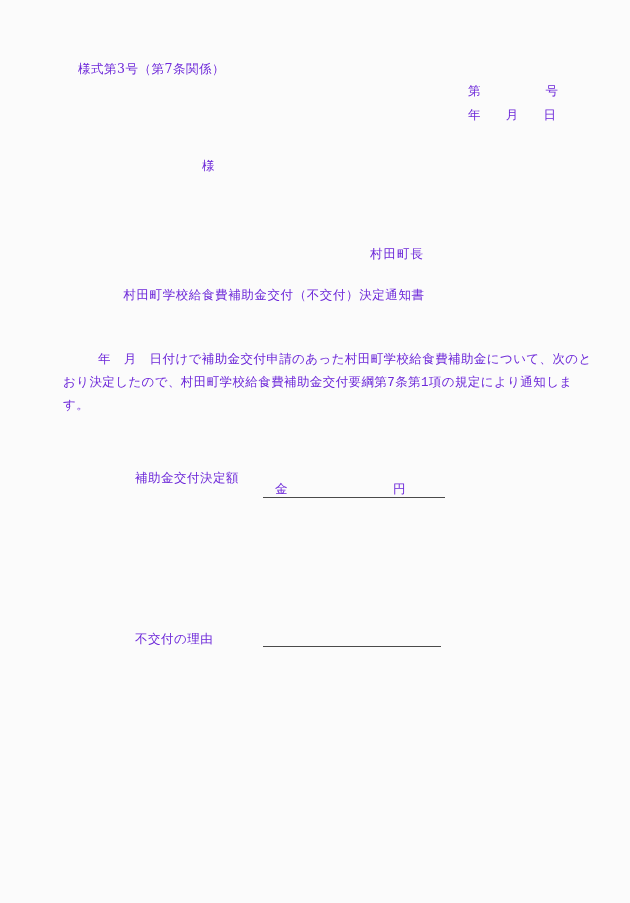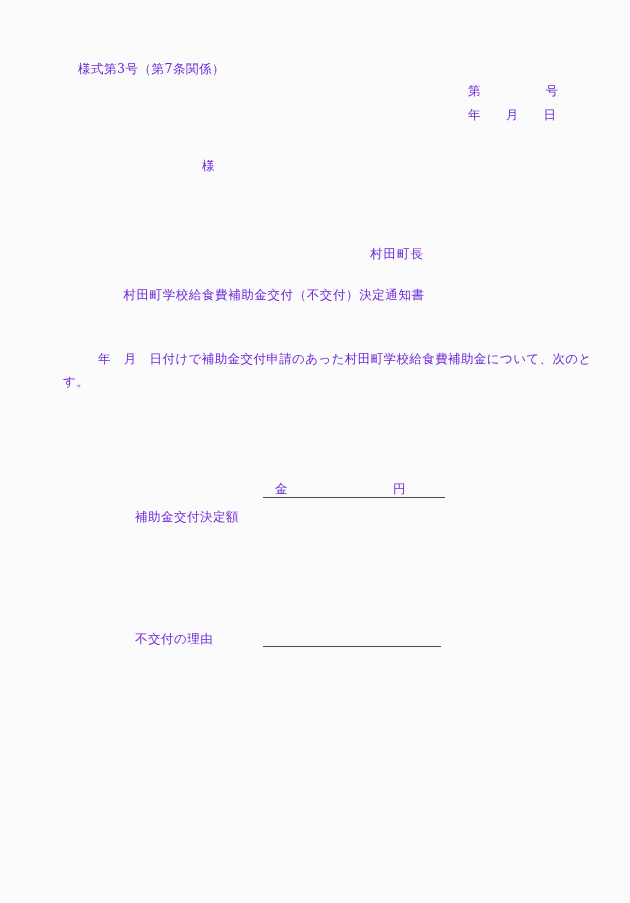--- a/index.html
+++ b/index.html
@@ -40,21 +40,21 @@
   }
 
   .body-text { left: 63px; top: 349px; width: 506px; font-family: Liberation Mono, monospace; }
   .body-line {
     line-height: 23px;
     letter-spacing: 0.4px;
     white-space: nowrap;
   }
   .body-line.indent { padding-left: 35px; }
 
-  .amount-label { left: 135px; top: 509px; letter-spacing: 0.5px; text-align: right; }
+  .amount-label { left: 135px; top: 470px; letter-spacing: 0.5px; text-align: right; }
   .amount-line {
     left: 263px; top: 480px; width: 182px; height: 17px;
     border-bottom: 1px solid #4a4a4a;
   }
   .amount-line .yen-prefix { position: absolute; left: 12px; top: 1px; }
   .amount-line .yen-suffix { position: absolute; left: 130px; top: 1px; }
 
   .reason-label { left: 135px; top: 631px; letter-spacing: 0.5px; font-family: Liberation Mono, monospace; }
   .reason-line {
     left: 263px; top: 630px; width: 178px; height: 16px;
@@ -80,20 +80,21 @@
   </div>
 
   <div class="abs addressee">様</div>
 
   <div class="abs sender">村田町長</div>
 
   <div class="abs doc-title">村田町学校給食費補助金交付（不交付）決定通知書</div>
 
   <div class="abs body-text">
     <div class="body-line indent">年　月　日付けで補助金交付申請のあった村田町学校給食費補助金について、次のと</div>
+    <div class="body-line">おり決定したので、村田町学校給食費補助金交付要綱第7条第1項の規定により通知しま</div>
     <div class="body-line">す。</div>
   </div>
 
   <div class="abs amount-label">補助金交付決定額</div>
 
   <div class="abs amount-line">
     <span class="yen-prefix">金</span>
     <span class="yen-suffix">円</span>
   </div>
 

